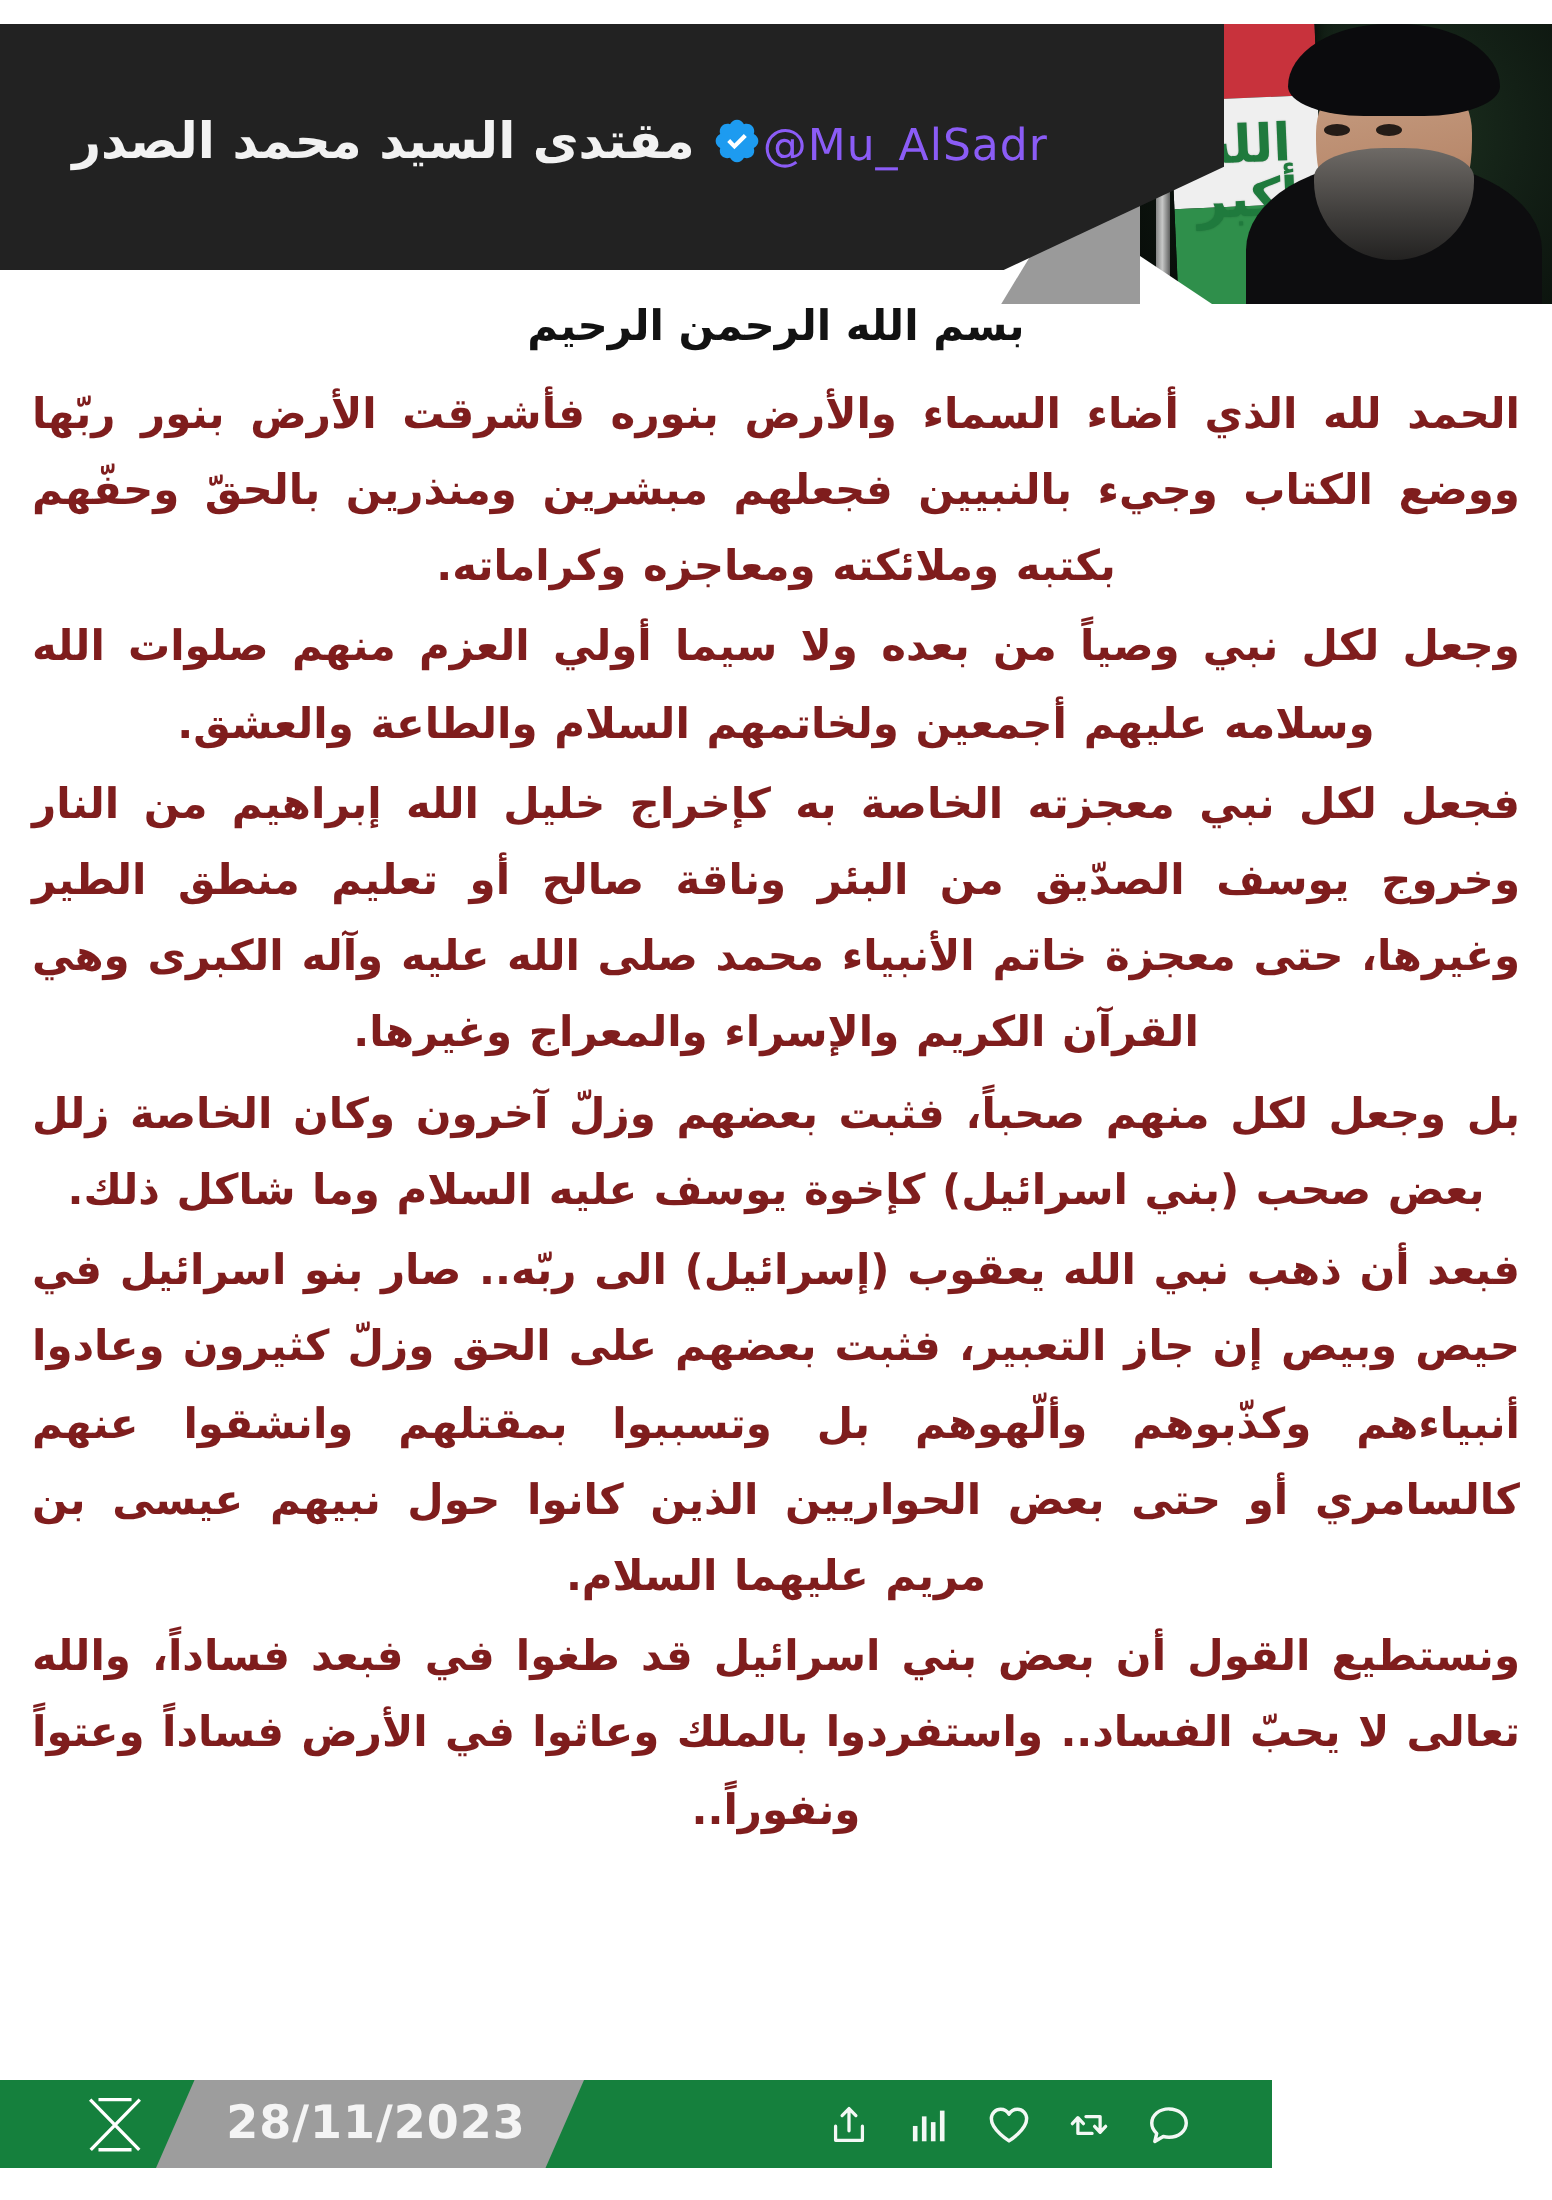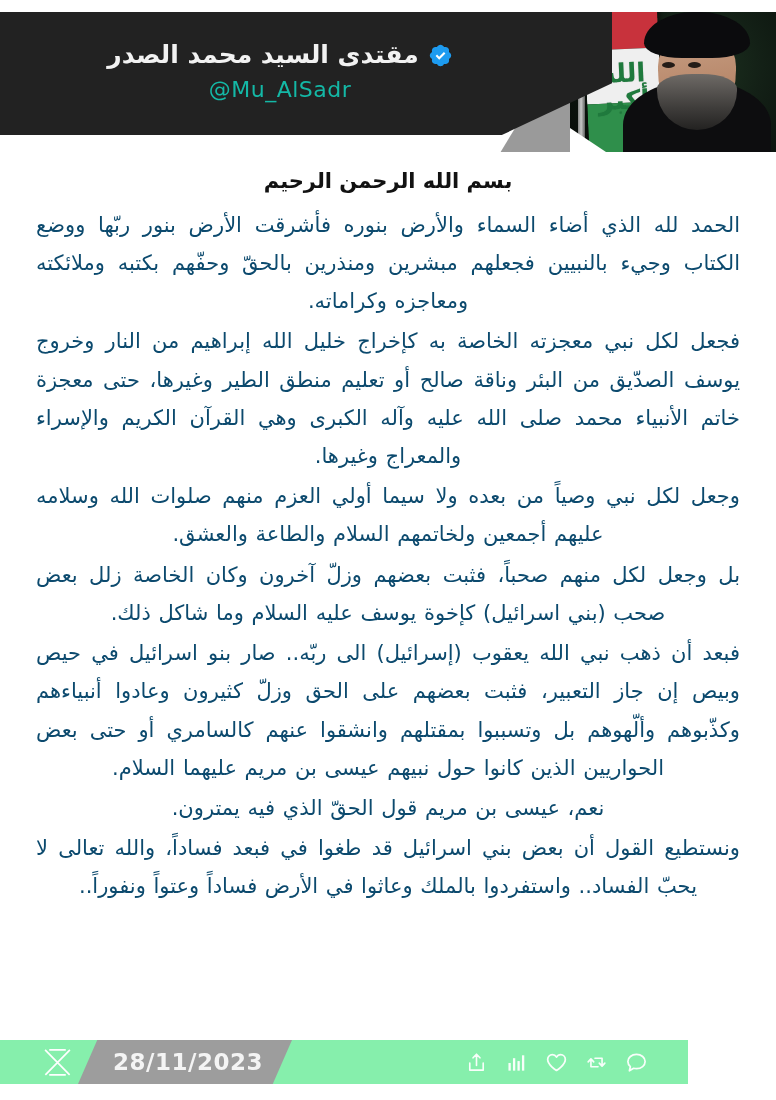--- a/index.html
+++ b/index.html
@@ -43,21 +43,21 @@
     z-index: 2;
   }
 
   .banner-inner {
     position: absolute;
     top: 0;
     left: 0;
     width: 560px;
     height: 123px;
     display: flex;
-    flex-direction: column;
+    flex-direction: row;
     align-items: center;
     justify-content: center;
     padding-bottom: 6px;
   }
 
   .name-row {
     display: flex;
     flex-direction: row-reverse;
     align-items: center;
     justify-content: center;
@@ -76,21 +76,21 @@
   }
 
   .verified-badge {
     width: 25px;
     height: 25px;
     flex: 0 0 25px;
     display: block;
   }
 
   .account-handle {
-    color: #14b8a6;
+    color: #8b5cf6;
     font-size: 22px;
     font-weight: normal;
     letter-spacing: 0.5px;
     margin-top: 6px;
     direction: ltr;
   }
 
   
   .header-photo {
     position: absolute;
@@ -218,58 +218,58 @@
     height: 70px;
     background: #9a9a9a;
     -webkit-clip-path: polygon(36% 0, 100% 0, 64% 100%, 0 100%);
     clip-path: polygon(36% 0, 100% 0, 64% 100%, 0 100%);
     z-index: 1;
   }
 
   
   .tweet-body {
     position: absolute;
-    top: 164px;
+    top: 146px;
     left: 0;
     width: 776px;
-    padding: 0 36px;
+    padding: 0 16px;
     direction: rtl;
     text-align: right;
   }
 
   .basmala {
     text-align: center;
     font-size: 21px;
     font-weight: bold;
     color: #121212;
     line-height: 1.7;
     margin-bottom: 6px;
     letter-spacing: 0;
   }
 
   .para {
     font-size: 21px;
-    font-weight: normal;
-    color: #0c4a6e;
+    font-weight: bold;
+    color: #7f1d1d;
     line-height: 1.82;
     text-align: justify;
     text-align-last: center;
     margin: 0 0 2px 0;
     letter-spacing: 0;
     word-spacing: 1px;
   }
 
   
   .footer {
     position: absolute;
     left: 0;
     top: 1040px;
-    width: 688px;
+    width: 636px;
     height: 44px;
-    background: #86efac;
+    background: #15803d;
     z-index: 3;
   }
 
   .footer-date-plate {
     position: absolute;
     top: 0;
     left: 78px;
     width: 214px;
     height: 44px;
     background: #9d9d9d;
@@ -368,25 +368,24 @@
           </svg>
         </div>
         <div class="account-handle">@Mu_AlSadr</div>
       </div>
     </div>
   </div>
 
   <div class="tweet-body">
     <div class="basmala">بسم الله الرحمن الرحيم</div>
     <p class="para">الحمد لله الذي أضاء السماء والأرض بنوره فأشرقت الأرض بنور ربّها ووضع الكتاب وجيء بالنبيين فجعلهم مبشرين ومنذرين بالحقّ وحفّهم بكتبه وملائكته ومعاجزه وكراماته.</p>
+    <p class="para">وجعل لكل نبي وصياً من بعده ولا سيما أولي العزم منهم صلوات الله وسلامه عليهم أجمعين ولخاتمهم السلام والطاعة والعشق.</p>
     <p class="para">فجعل لكل نبي معجزته الخاصة به كإخراج خليل الله إبراهيم من النار وخروج يوسف الصدّيق من البئر وناقة صالح أو تعليم منطق الطير وغيرها، حتى معجزة خاتم الأنبياء محمد صلى الله عليه وآله الكبرى وهي القرآن الكريم والإسراء والمعراج وغيرها.</p>
-    <p class="para">وجعل لكل نبي وصياً من بعده ولا سيما أولي العزم منهم صلوات الله وسلامه عليهم أجمعين ولخاتمهم السلام والطاعة والعشق.</p>
     <p class="para">بل وجعل لكل منهم صحباً، فثبت بعضهم وزلّ آخرون وكان الخاصة زلل بعض صحب (بني اسرائيل) كإخوة يوسف عليه السلام وما شاكل ذلك.</p>
     <p class="para">فبعد أن ذهب نبي الله يعقوب (إسرائيل) الى ربّه.. صار بنو اسرائيل في حيص وبيص إن جاز التعبير، فثبت بعضهم على الحق وزلّ كثيرون وعادوا أنبياءهم وكذّبوهم وألّهوهم بل وتسببوا بمقتلهم وانشقوا عنهم كالسامري أو حتى بعض الحواريين الذين كانوا حول نبيهم عيسى بن مريم عليهما السلام.</p>
-    <p class="para">نعم، عيسى بن مريم قول الحقّ الذي فيه يمترون.</p>
     <p class="para">ونستطيع القول أن بعض بني اسرائيل قد طغوا في فبعد فساداً، والله تعالى لا يحبّ الفساد.. واستفردوا بالملك وعاثوا في الأرض فساداً وعتواً ونفوراً..</p>
   </div>
 
   <div class="footer">
 
     <div class="footer-date-plate">
       <span class="footer-date">28/11/2023</span>
     </div>
 
     <svg class="x-logo" viewBox="0 0 24 24">

